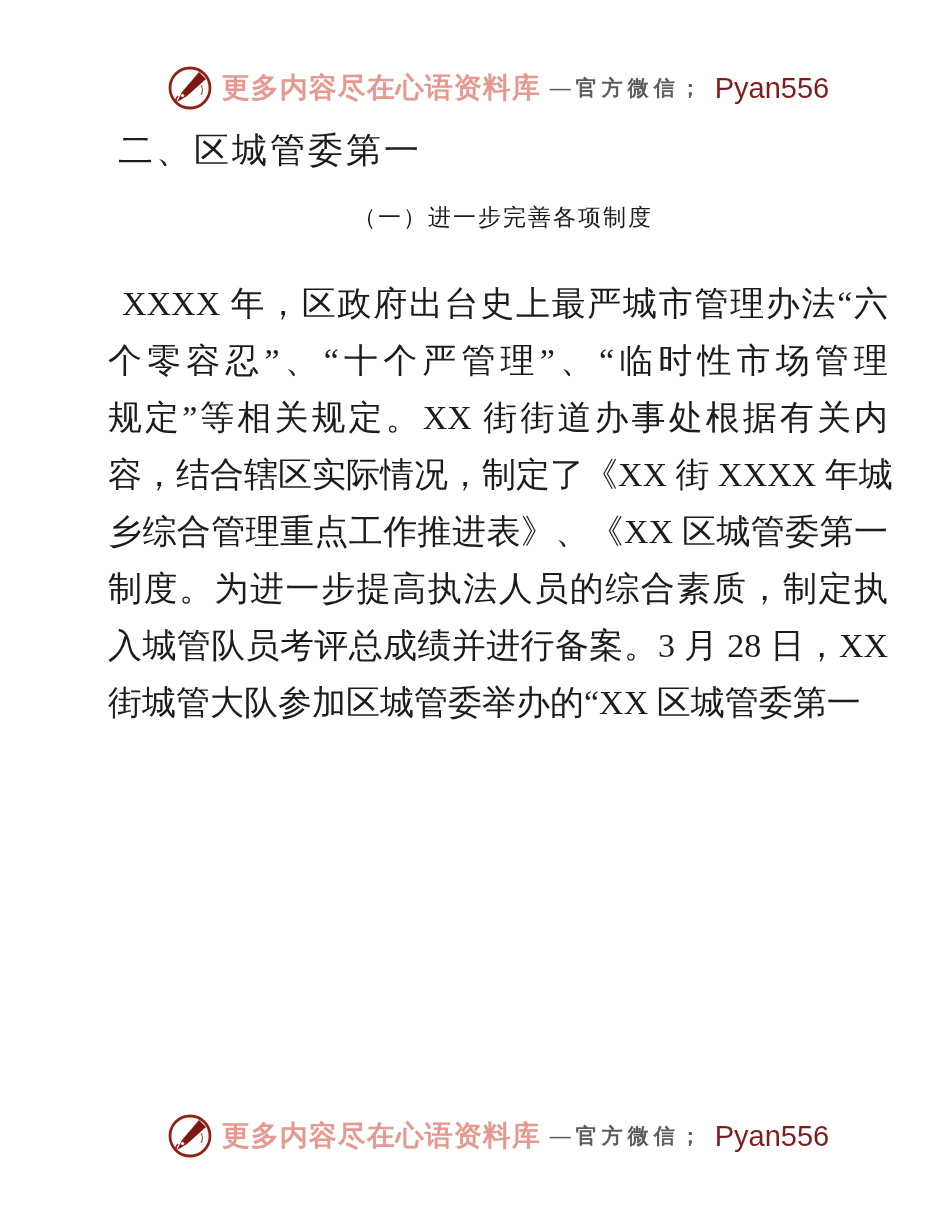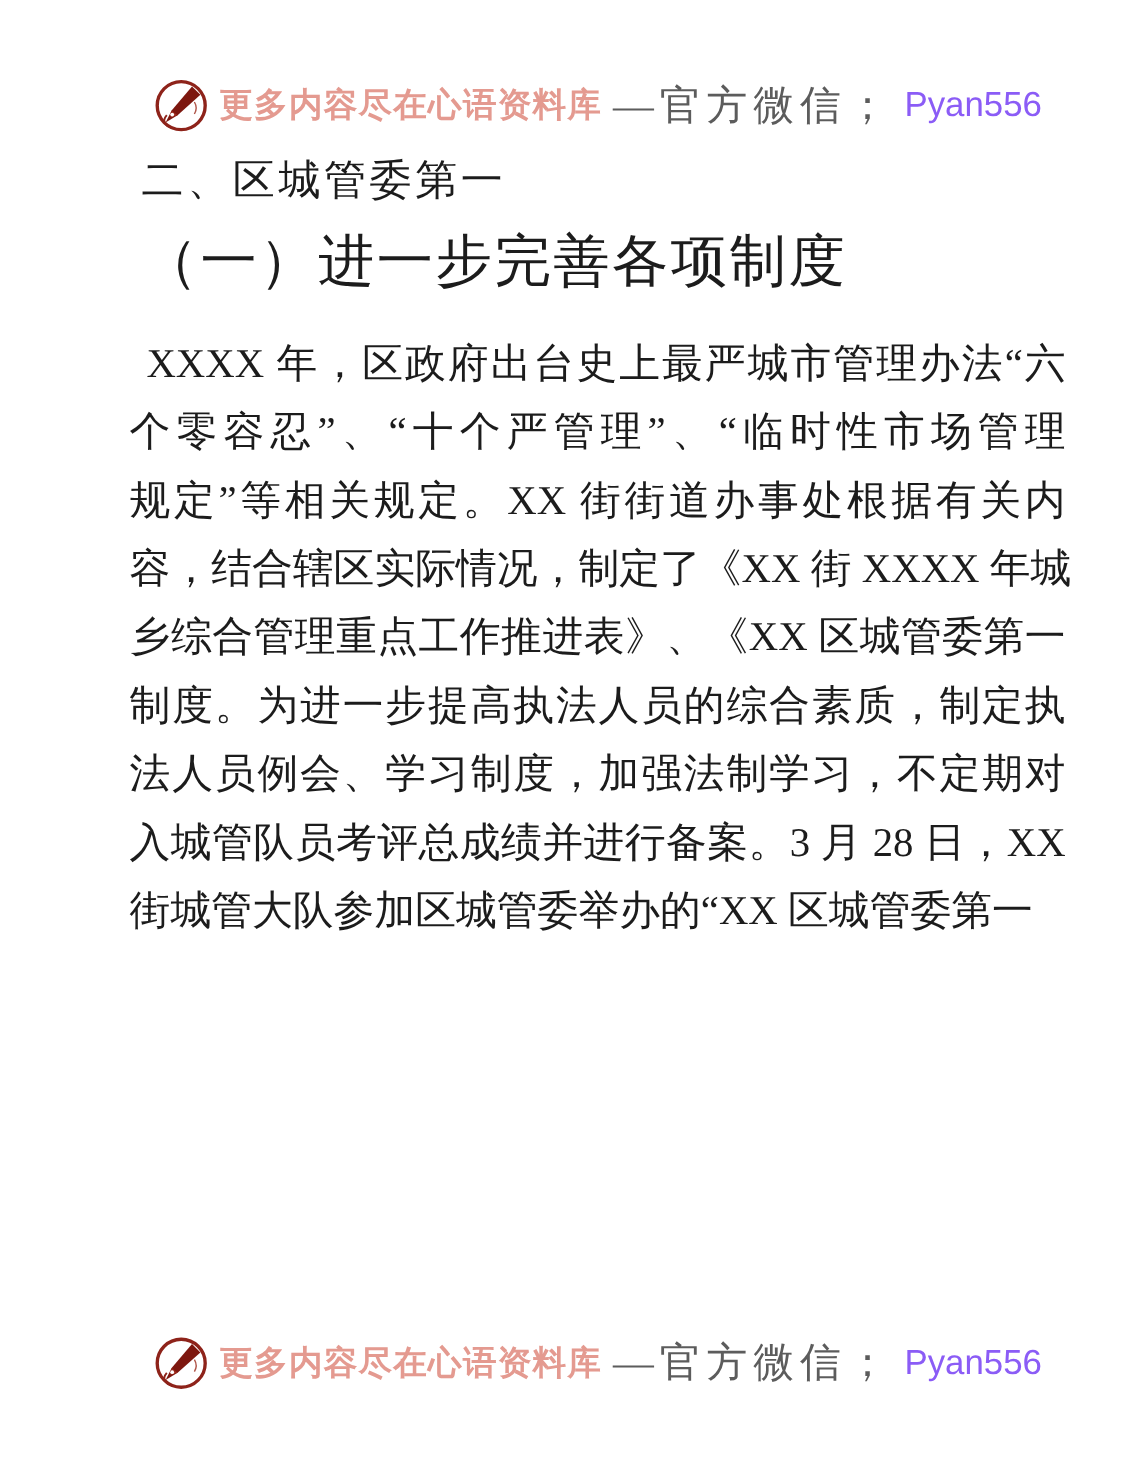--- a/index.html
+++ b/index.html
@@ -27,46 +27,47 @@
   .wm-logo { width: 46px; height: 46px; flex: 0 0 auto; }
   .wm-main {
     color: #e49a90;
     font-size: 28px;
     font-weight: bold;
     letter-spacing: 1px;
     white-space: nowrap;
   }
   .wm-divider {
     color: #5c5c5c;
-    font-size: 34px;
-    font-weight: normal;
+    font-size: 21px;
+    font-weight: bold;
     letter-spacing: 5px;
     white-space: nowrap;
   }
   .wm-account {
-    color: #8b5cf6;
+    color: #7f1d1d;
     font-size: 29px;
     font-family: "Liberation Sans", "DejaVu Sans", sans-serif;
     white-space: nowrap;
   }
   
   .content { margin: 0 85px; }
   .doc-heading {
     margin: 11px 0 0 10px;
     font-size: 35px;
     font-weight: normal;
     line-height: 52px;
     letter-spacing: 3px;
   }
   .doc-subheading {
     margin: 15px 0 0 10px;
-    font-size: 47px;
+    font-size: 23px;
     font-weight: normal;
     line-height: 52px;
     letter-spacing: 2px;
+    text-align: center;
   }
   .paragraph { margin-top: 31px; }
   .line {
     font-size: 34px;
     line-height: 57px;
     text-align: justify;
     text-align-last: justify;
     white-space: nowrap;
   }
   .line:first-child { text-indent: 14px; }
@@ -94,21 +95,20 @@
   <div class="content">
     <h1 class="doc-heading">二、区城管委第一</h1>
     <h2 class="doc-subheading">（一）进一步完善各项制度</h2>
     <div class="paragraph">
       <div class="line">XXXX 年，区政府出台史上最严城市管理办法“六</div>
       <div class="line">个零容忍”、“十个严管理”、“临时性市场管理</div>
       <div class="line">规定”等相关规定。XX 街街道办事处根据有关内</div>
       <div class="line">容，结合辖区实际情况，制定了《XX 街 XXXX 年城</div>
       <div class="line">乡综合管理重点工作推进表》、《XX 区城管委第一</div>
       <div class="line">制度。为进一步提高执法人员的综合素质，制定执</div>
-      <div class="line">法人员例会、学习制度，加强法制学习，不定期对</div>
       <div class="line">入城管队员考评总成绩并进行备案。3 月 28 日，XX</div>
       <div class="line">街城管大队参加区城管委举办的“XX 区城管委第一</div>
     </div>
   </div>
 
   <div class="watermark footer">
     <svg class="wm-logo" viewBox="0 0 46 46" aria-hidden="true">
       <circle cx="23" cy="23" r="20" fill="#ffffff" stroke="#8e231a" stroke-width="2.8"></circle>
       <path d="M32 7 L39 14 L20 31 L10 37 L15 27 Z" fill="#7d170f"></path>
       <path d="M15 27 L20 31 L14 33 Z" fill="#9c2a1c"></path>

